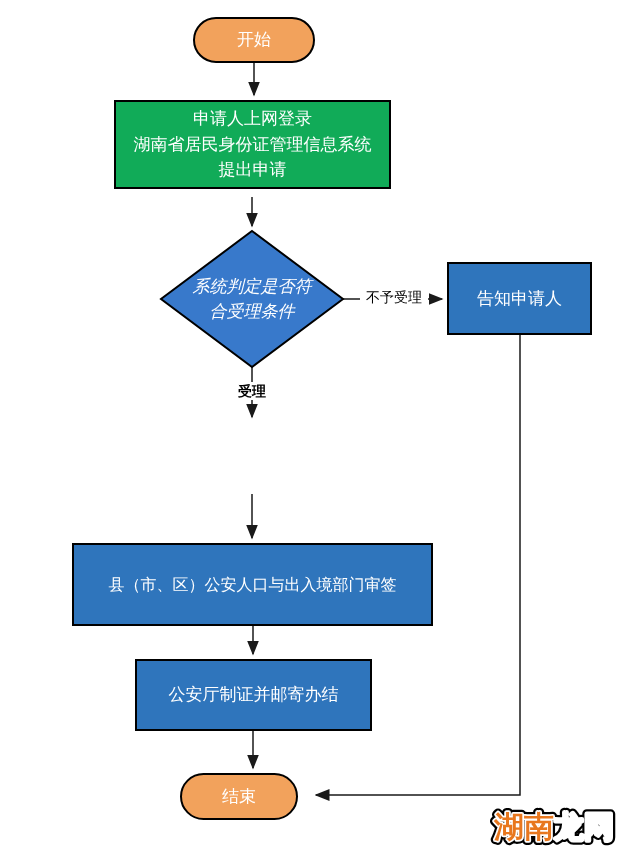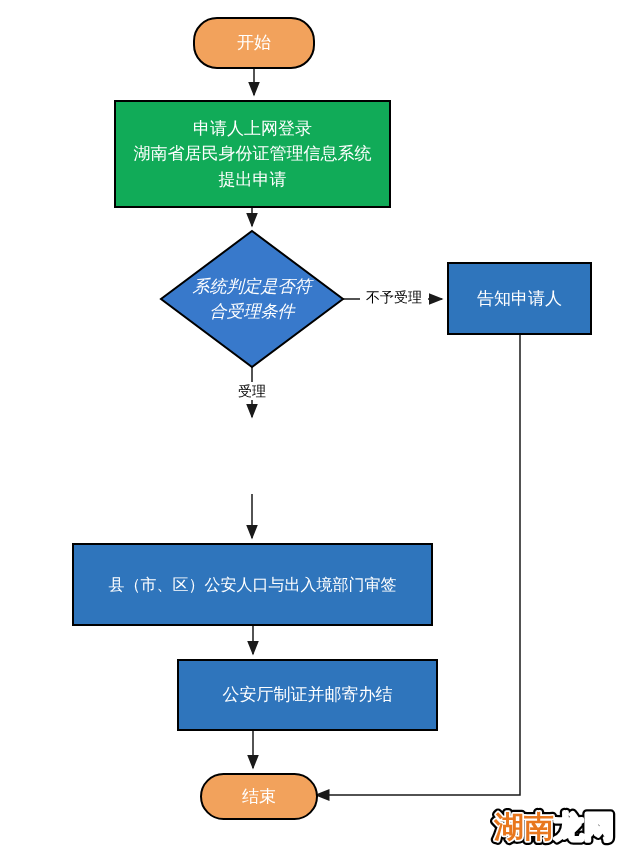--- a/index.html
+++ b/index.html
@@ -6,34 +6,34 @@
   body{width:624px;height:849px;position:relative;overflow:hidden;
        font-family:"Liberation Sans","DejaVu Sans",sans-serif;}
   #canvas{position:absolute;left:0;top:0;width:624px;height:849px;}
   #wires{position:absolute;left:0;top:0;z-index:1;}
   .node{position:absolute;z-index:2;display:flex;align-items:center;justify-content:center;
         text-align:center;color:#fff;border:2px solid #000;box-sizing:border-box;
         white-space:pre-line;font-size:17px;line-height:1.5;}
   .stadium{border-radius:24px;background:#F2A25C;}
   .green{background:#11AB58;}
   .blue{background:#2F75BC;}
-  #node-start{left:193px;top:17px;width:122px;height:52px;}
-  #node-login{left:114px;top:100px;width:277px;height:108px;}
+  #node-start{left:193px;top:17px;width:122px;height:46px;}
+  #node-login{left:114px;top:100px;width:277px;height:89px;}
   #node-notify{left:447px;top:262px;width:145px;height:73px;}
   #node-pay{left:113px;top:422px;width:279px;height:72px;}
   #node-review{left:72px;top:543px;width:361px;height:83px;font-size:16px;}
-  #node-produce{left:135px;top:659px;width:261px;height:72px;margin-left:42px;}
-  #node-end{left:200px;top:773px;width:118px;height:47px;}
+  #node-produce{left:135px;top:659px;width:237px;height:72px;}
+  #node-end{left:180px;top:773px;width:118px;height:47px;}
   #diamond-text{position:absolute;z-index:3;left:170px;top:270px;width:164px;height:58px;
         display:flex;align-items:center;justify-content:center;text-align:center;
         color:#fff;font-size:17px;line-height:1.5;white-space:pre-line;font-style:italic;}
   .edge-label{position:absolute;z-index:3;background:#fff;color:#000;font-size:14px;
         text-align:center;line-height:18px;}
   #label-reject{left:360px;top:288px;width:68px;}
-  #label-accept{left:234px;top:382px;width:36px;}
+  #label-accept{left:234px;top:382px;width:36px;font-weight:bold;}
   .wm{font-family:"Liberation Sans","DejaVu Sans",sans-serif;font-weight:bold;font-size:30px;
       paint-order:stroke;stroke-linejoin:round;}
   .wm-outer{stroke:#000;stroke-width:8px;fill:#000;}
   .wm-mid{stroke:#fff;stroke-width:3.5px;fill:#fff;}
   .wm-hunan{fill:#E8771E;}
   .wm-long{fill:#FFFFFF;}
 </style>
 </head>
 <body>
 

